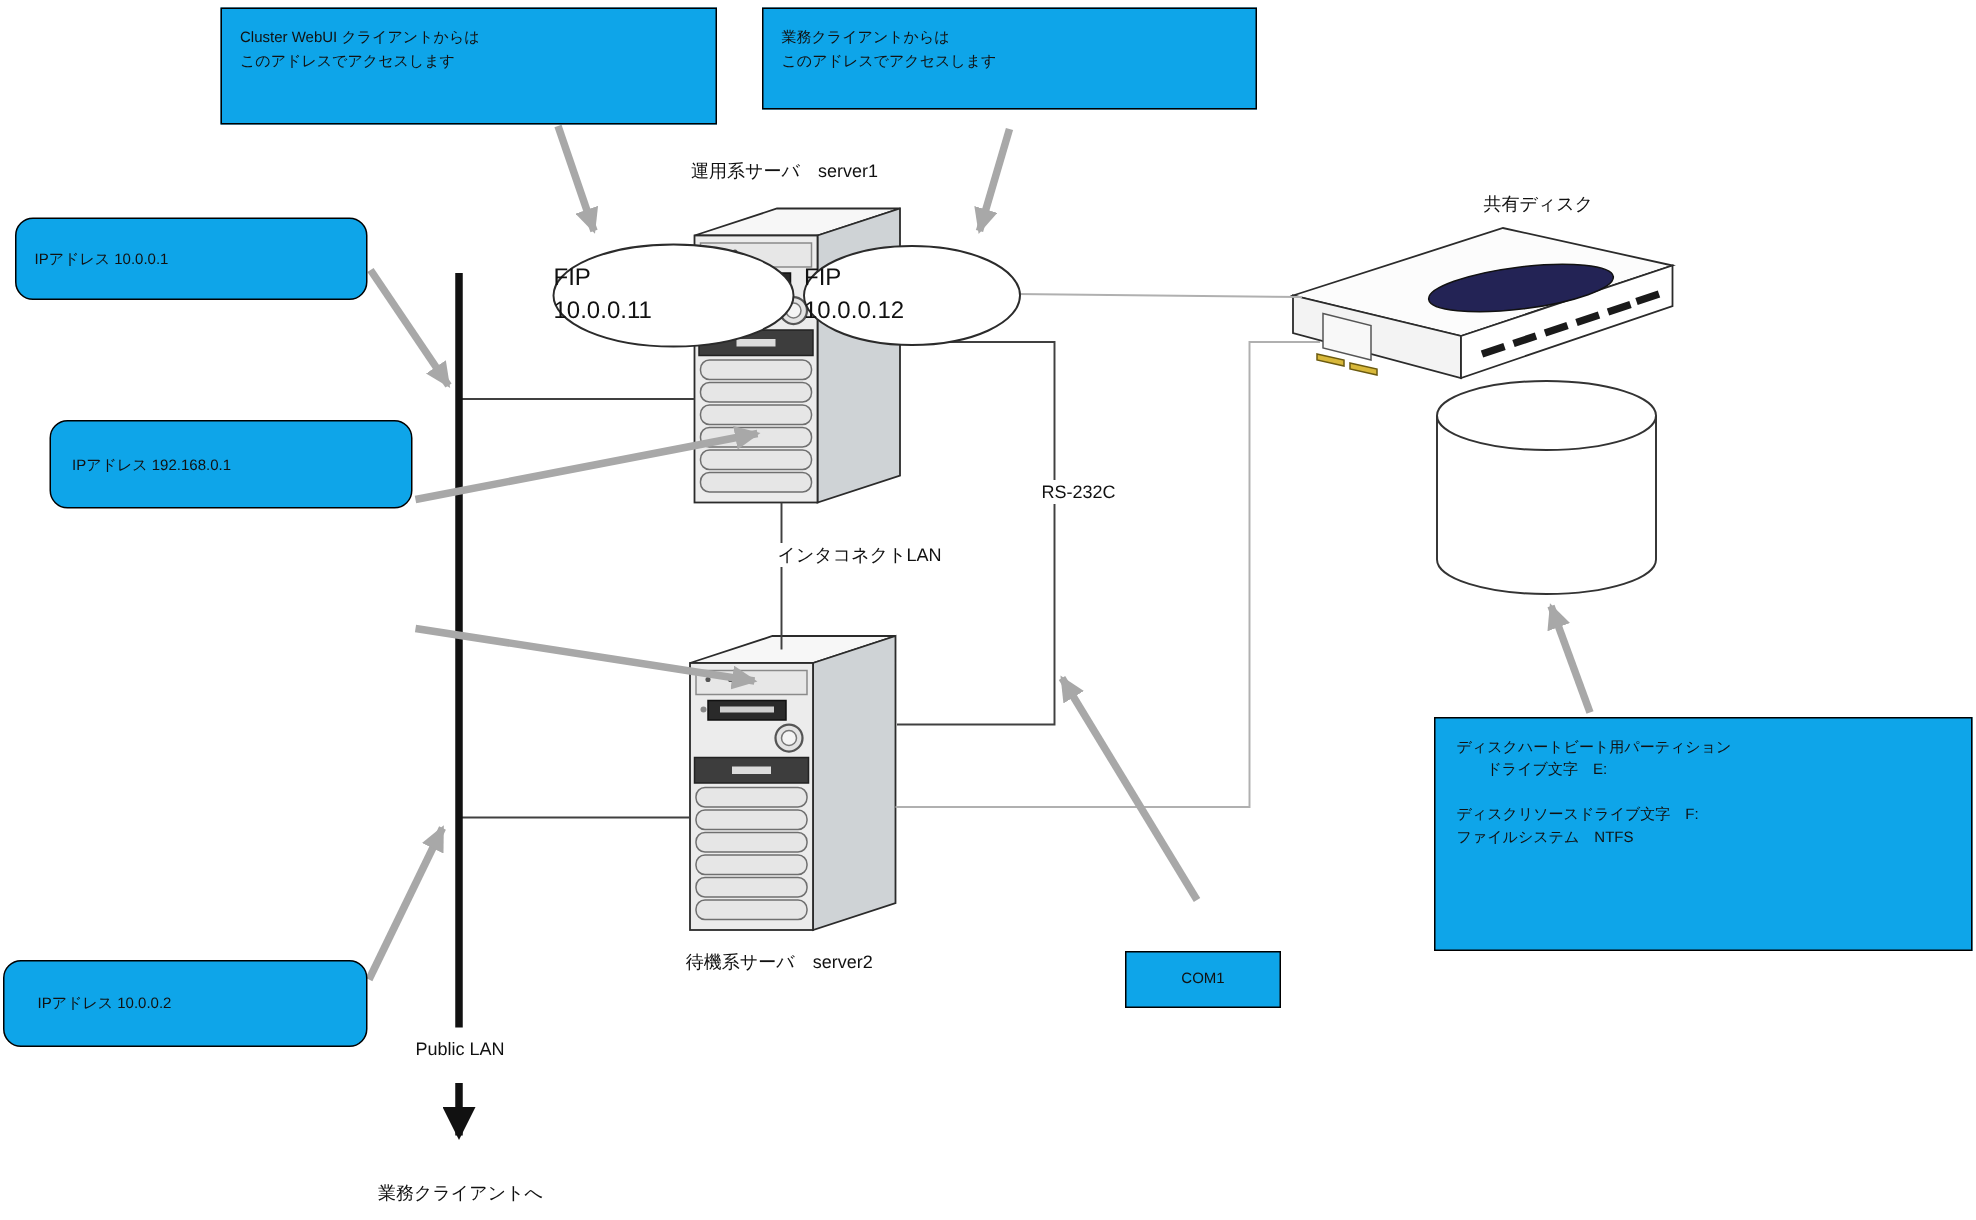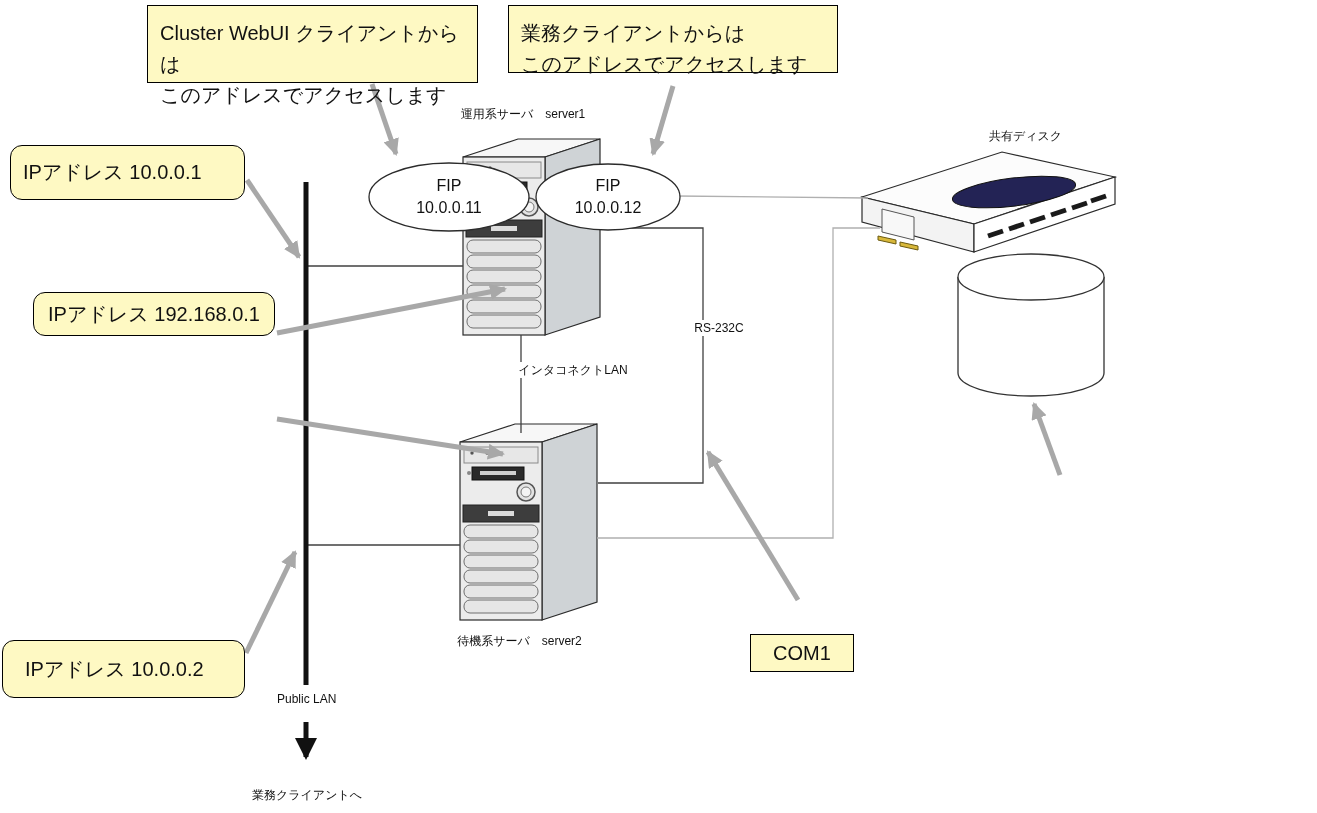--- a/index.html
+++ b/index.html
@@ -5,26 +5,26 @@
   html,body{margin:0;padding:0;background:#fff;}
   .canvas{
     position:relative;width:1317px;height:813px;background:#ffffff;overflow:hidden;
     font-family:"Liberation Sans","DejaVu Sans",sans-serif;color:#111;
   }
   .layer{position:absolute;left:0;top:0;}
   .lbl{position:absolute;font-size:12px;line-height:1.35;white-space:nowrap;}
   .center{text-align:center;}
   .pre{white-space:pre-line;}
   .box{
-    position:absolute;border:1px solid #000;background:#fef9c3;box-sizing:border-box;
-    font-size:20px;
+    position:absolute;border:1px solid #000;background:#0ea5e9;box-sizing:border-box;
+    font-size:10px;
   }
   .ipbox{display:flex;align-items:center;border-radius:12px;}
   .whitebg{background:#fff;padding:0 3px;}
-  .fip-text{position:absolute;text-align:center;font-size:16px;line-height:22px;}
+  .fip-text{position:absolute;text-align:left;font-size:16px;line-height:22px;}
 </style>
 </head>
 <body>
 
 <div class="canvas">
 
   <svg class="layer" width="1317" height="813" viewBox="0 0 1317 813">
     <defs>
       <marker id="mg" markerUnits="userSpaceOnUse" markerWidth="18" markerHeight="16" refX="15" refY="8" orient="auto">
         <path d="M0,0 L17,8 L0,16 Z" fill="#a8a8a8"></path>
@@ -112,25 +112,30 @@
       <line x1="1060" y1="475" x2="1034" y2="404"></line>
     </g>
   </svg>
 
   <div class="box pre" style="left:147px;top:5px;width:331px;height:78px;padding:12px 12px;line-height:1.55;">Cluster WebUI クライアントからは
 このアドレスでアクセスします</div>
   <div class="box pre" style="left:508px;top:5px;width:330px;height:68px;padding:12px 12px;line-height:1.55;">業務クライアントからは
 このアドレスでアクセスします</div>
 
   <div class="box ipbox" style="left:10px;top:145px;width:235px;height:55px;padding-left:12px;">IPアドレス 10.0.0.1</div>
-  <div class="box ipbox" style="left:33px;top:292px;width:242px;height:44px;padding-left:14px;">IPアドレス 192.168.0.1</div>
+  <div class="box ipbox" style="left:33px;top:280px;width:242px;height:59px;padding-left:14px;">IPアドレス 192.168.0.1</div>
   <div class="box ipbox" style="left:2px;top:640px;width:243px;height:58px;padding-left:22px;">IPアドレス 10.0.0.2</div>
 
   <div class="box center" style="left:750px;top:602px;width:104px;height:38px;line-height:36px;margin-top:32px;">COM1</div>
 
+  <div class="box pre" style="left:956px;top:478px;width:359px;height:156px;padding:12px 14px;line-height:1.5;">ディスクハートビート用パーティション
+　　ドライブ文字　E:
+
+ディスクリソースドライブ文字　F:
+ファイルシステム　NTFS</div>
 
   <div class="fip-text" style="left:369px;top:175px;width:160px;">
     <div>FIP</div>
     <div>10.0.0.11</div>
   </div>
   <div class="fip-text" style="left:536px;top:175px;width:144px;">
     <div>FIP</div>
     <div>10.0.0.12</div>
   </div>
 

